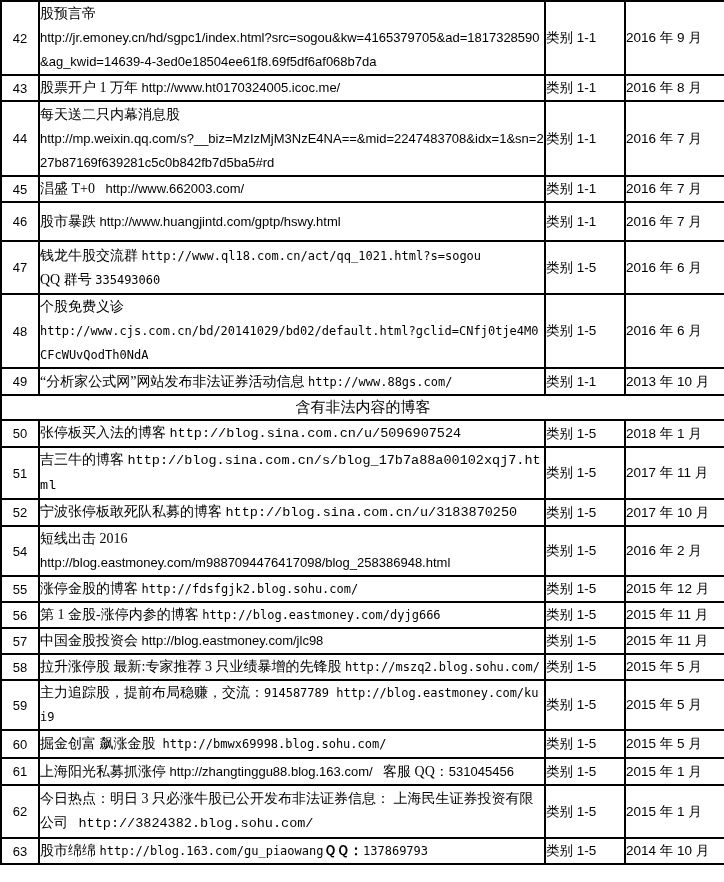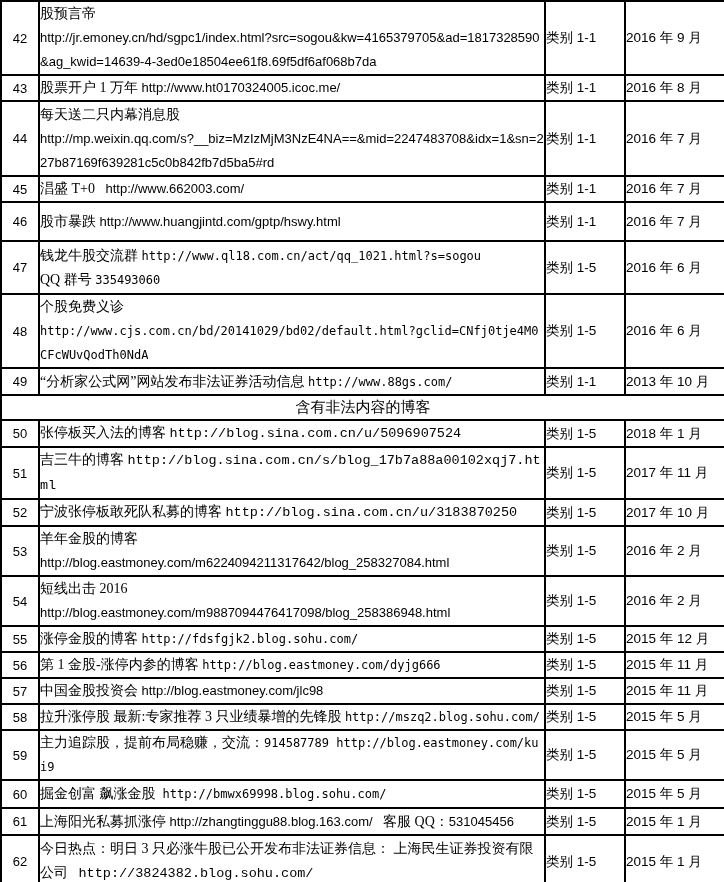--- a/index.html
+++ b/index.html
@@ -159,29 +159,20 @@
           <td class="date">2017 年 11 月</td>
         </tr>
         <tr style="height: 27px;">
           <td class="num">52</td>
           <td class="desc">
             <div class="line"><span class="f-cn">宁波张停板敢死队私募的博客 </span><span class="f-serif">http://blog.sina.com.cn/u/3183870250</span></div>
           </td>
           <td class="cat">类别 1-5</td>
           <td class="date">2017 年 10 月</td>
         </tr>
-        <tr style="height: 48px;">
-          <td class="num">53</td>
-          <td class="desc">
-            <div class="line"><span class="f-cn">羊年金股的博客</span></div>
-            <div class="line"><span class="f-sans">http://blog.eastmoney.com/m6224094211317642/blog_258327084.html</span></div>
-          </td>
-          <td class="cat">类别 1-5</td>
-          <td class="date">2016 年 2 月</td>
-        </tr>
         <tr style="height: 49px;">
           <td class="num">54</td>
           <td class="desc">
             <div class="line"><span class="f-cn">短线出击 2016</span></div>
             <div class="line"><span class="f-sans">http://blog.eastmoney.com/m9887094476417098/blog_258386948.html</span></div>
           </td>
           <td class="cat">类别 1-5</td>
           <td class="date">2016 年 2 月</td>
         </tr>
         <tr style="height: 26px;">

